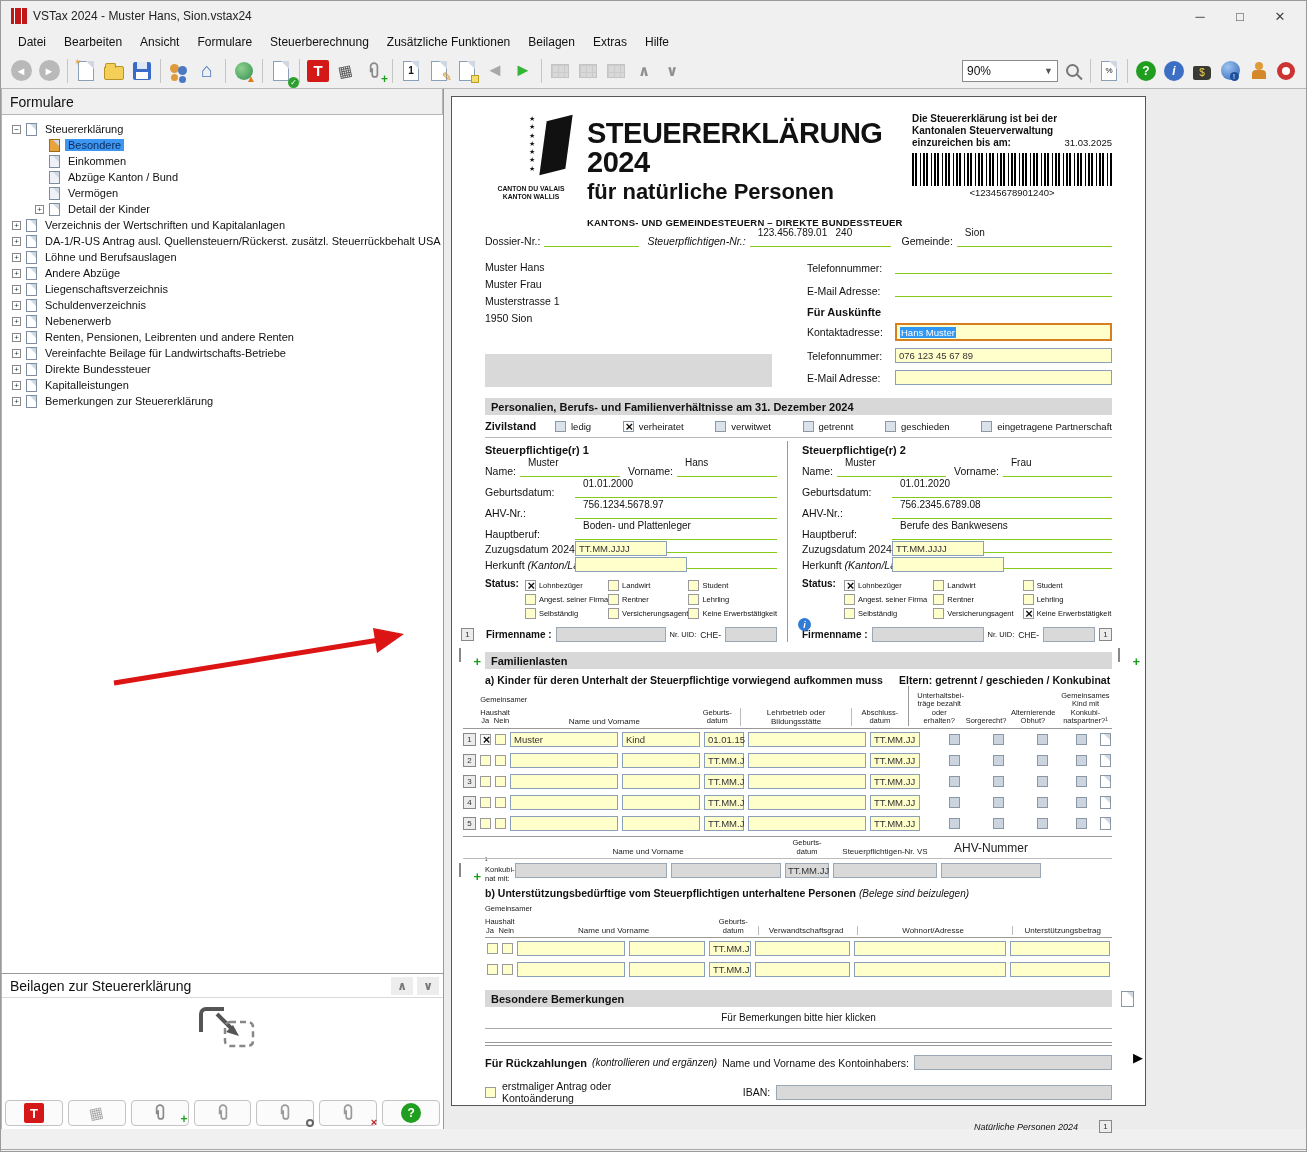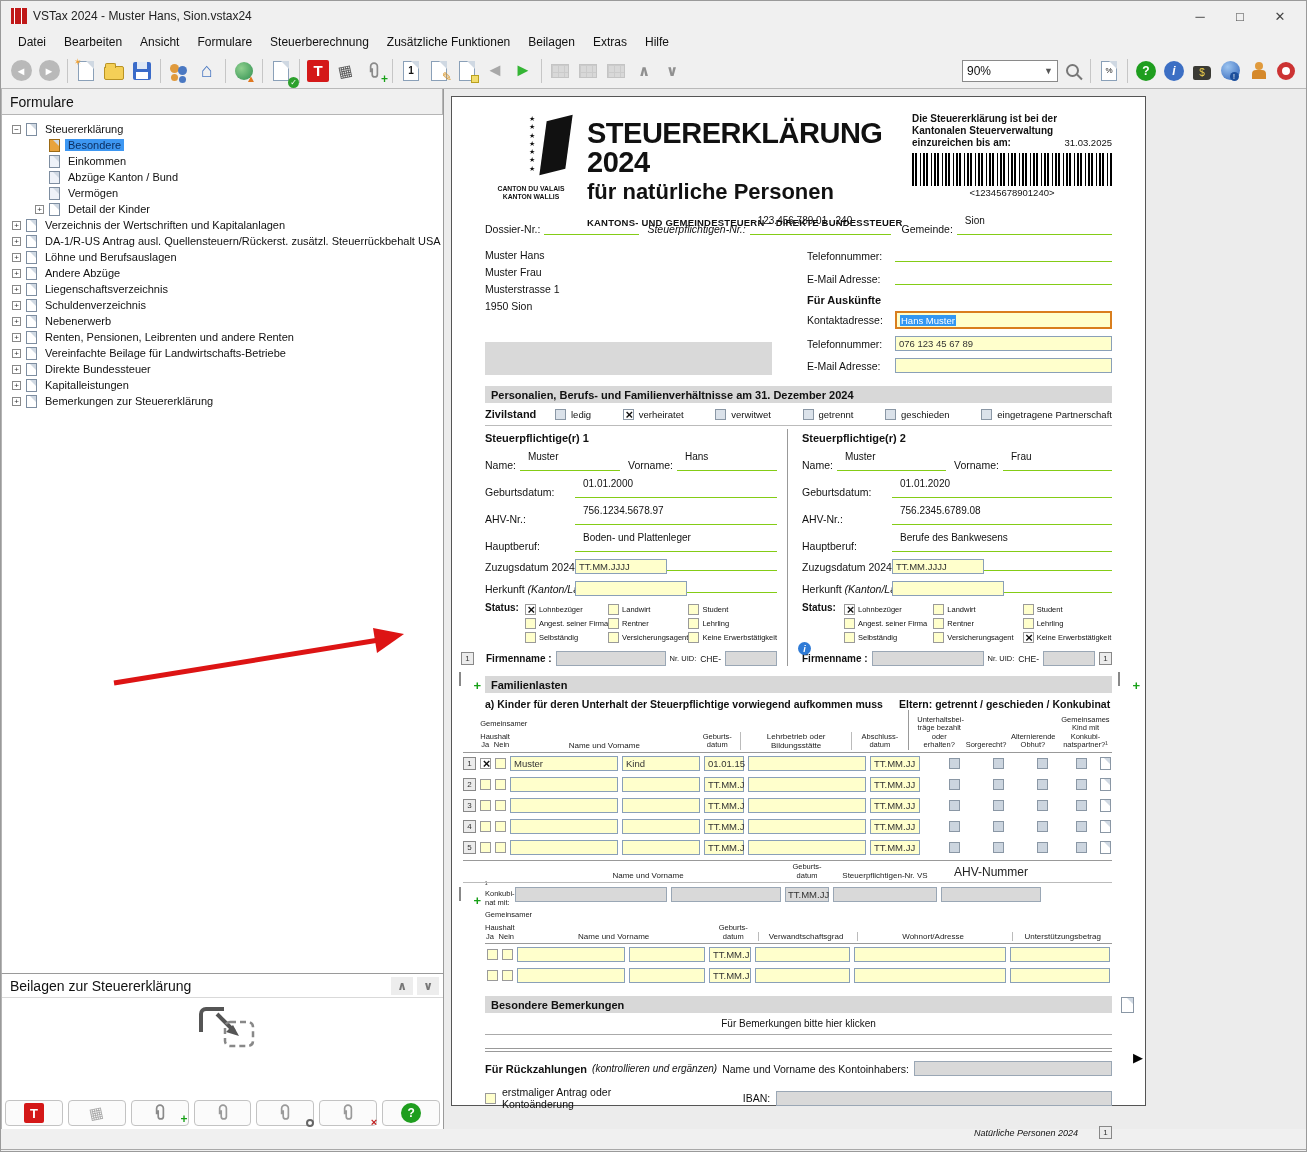--- a/index.html
+++ b/index.html
@@ -130,21 +130,21 @@
   .hdr-right{width:200px;position:relative;font-size:10px;}
   .notice{font-weight:bold;white-space:pre-line;line-height:1.2;position:relative;}
   .duedate{position:absolute;right:0;top:24px;font-weight:normal;font-size:9.5px;}
   .barcode{margin-top:4px;height:33px;background:repeating-linear-gradient(90deg,#000 0 2px,#fff 2px 3px,#000 3px 5px,#fff 5px 8px,#000 8px 9px,#fff 9px 11px);}
   .bc-cap{text-align:center;font-size:9.5px;margin-top:1px;}
 
   
   .persons{display:flex;margin-top:3px;}
   .pcol{width:302px;padding-right:10px;}
   .pcol.right{width:327px;border-left:1px solid #999;padding-left:14px;padding-right:0;position:relative;}
-  .prow{display:flex;align-items:flex-end;margin-top:7px;}
+  .prow{display:flex;align-items:flex-end;margin-top:1px;}
   .statusgrid{display:flex;margin-top:6px;}
   .statuscols{flex:1;display:flex;}
   .scol{flex:1;}
   .scell{display:flex;align-items:center;height:14px;gap:3px;}
   .scell .sl{font-size:7.5px;white-space:nowrap;}
 
   
   .ktbl{margin-left:-22px;position:relative;}
   .krow{display:flex;align-items:center;height:21px;gap:4px;}
   .kname{width:108px;}.kvor{width:78px;}.kgeb{width:40px;}.klehr{width:118px;}.kab{width:50px;}
@@ -470,21 +470,21 @@
           <div class="hdr-right">
             <div class="notice">Die Steuererklärung ist bei der
 Kantonalen Steuerverwaltung
 einzureichen bis am:</div>
             <div class="duedate">31.03.2025</div>
             <div class="barcode"></div>
             <div class="bc-cap">&lt;12345678901240&gt;</div>
           </div>
         </div>
 
-        <div class="frow" style="margin-top:4px;">
+        <div class="frow" style="margin-top:16px;">
           <span class="flabel">Dossier-Nr.:</span>
           <span class="fline" style="flex:0 0 95px;"></span>
           <span class="flabel" style="margin-left:8px;font-style:italic;">Steuerpflichtigen-Nr.:</span>
           <span class="fline" style="white-space:pre;">123.456.789.01   240</span>
           <span class="flabel" style="margin-left:10px;">Gemeinde:</span>
           <span class="fline" style="flex:1.1;">Sion</span>
         </div>
 
         <div style="display:flex;margin-top:12px;">
           <div style="width:300px;">
@@ -908,20 +908,24 @@
             <span class="hc" style="width:48px;text-align:left;padding-left:22px;">¹ Konkubi-
 nat mit:</span>
             <span class="gin" style="width:152px;"></span>
             <span class="gin" style="width:110px;"></span>
             <span class="gin" style="width:44px;background:#d9d9d9;display:flex;align-items:center;font-size:9.5px;color:#333;padding:0 2px;">TT.MM.JJ</span>
             <span class="gin" style="width:104px;"></span>
             <span class="gin" style="width:100px;"></span>
           </div>
         </div>
 
+        <div style="margin-top:6px;">
+          <span class="bold" style="font-size:10.5px;">b) Unterstützungsbedürftige vom Steuerpflichtigen unterhaltene Personen</span>
+          <i style="font-size:10px;"> <span>(Belege sind beizulegen)</span></i>
+        </div>
         <div class="khead" style="margin-top:2px;">
           <span style="width:30px;">
             <span class="hc">Gemeinsamer
 Haushalt</span>
             <span style="display:flex;justify-content:space-between;padding:0 1px;">
               <span class="hc">Ja</span>
               <span class="hc">Nein</span>
             </span>
           </span>
           <span class="hc" style="width:190px;font-size:8px;">Name und Vorname</span>

